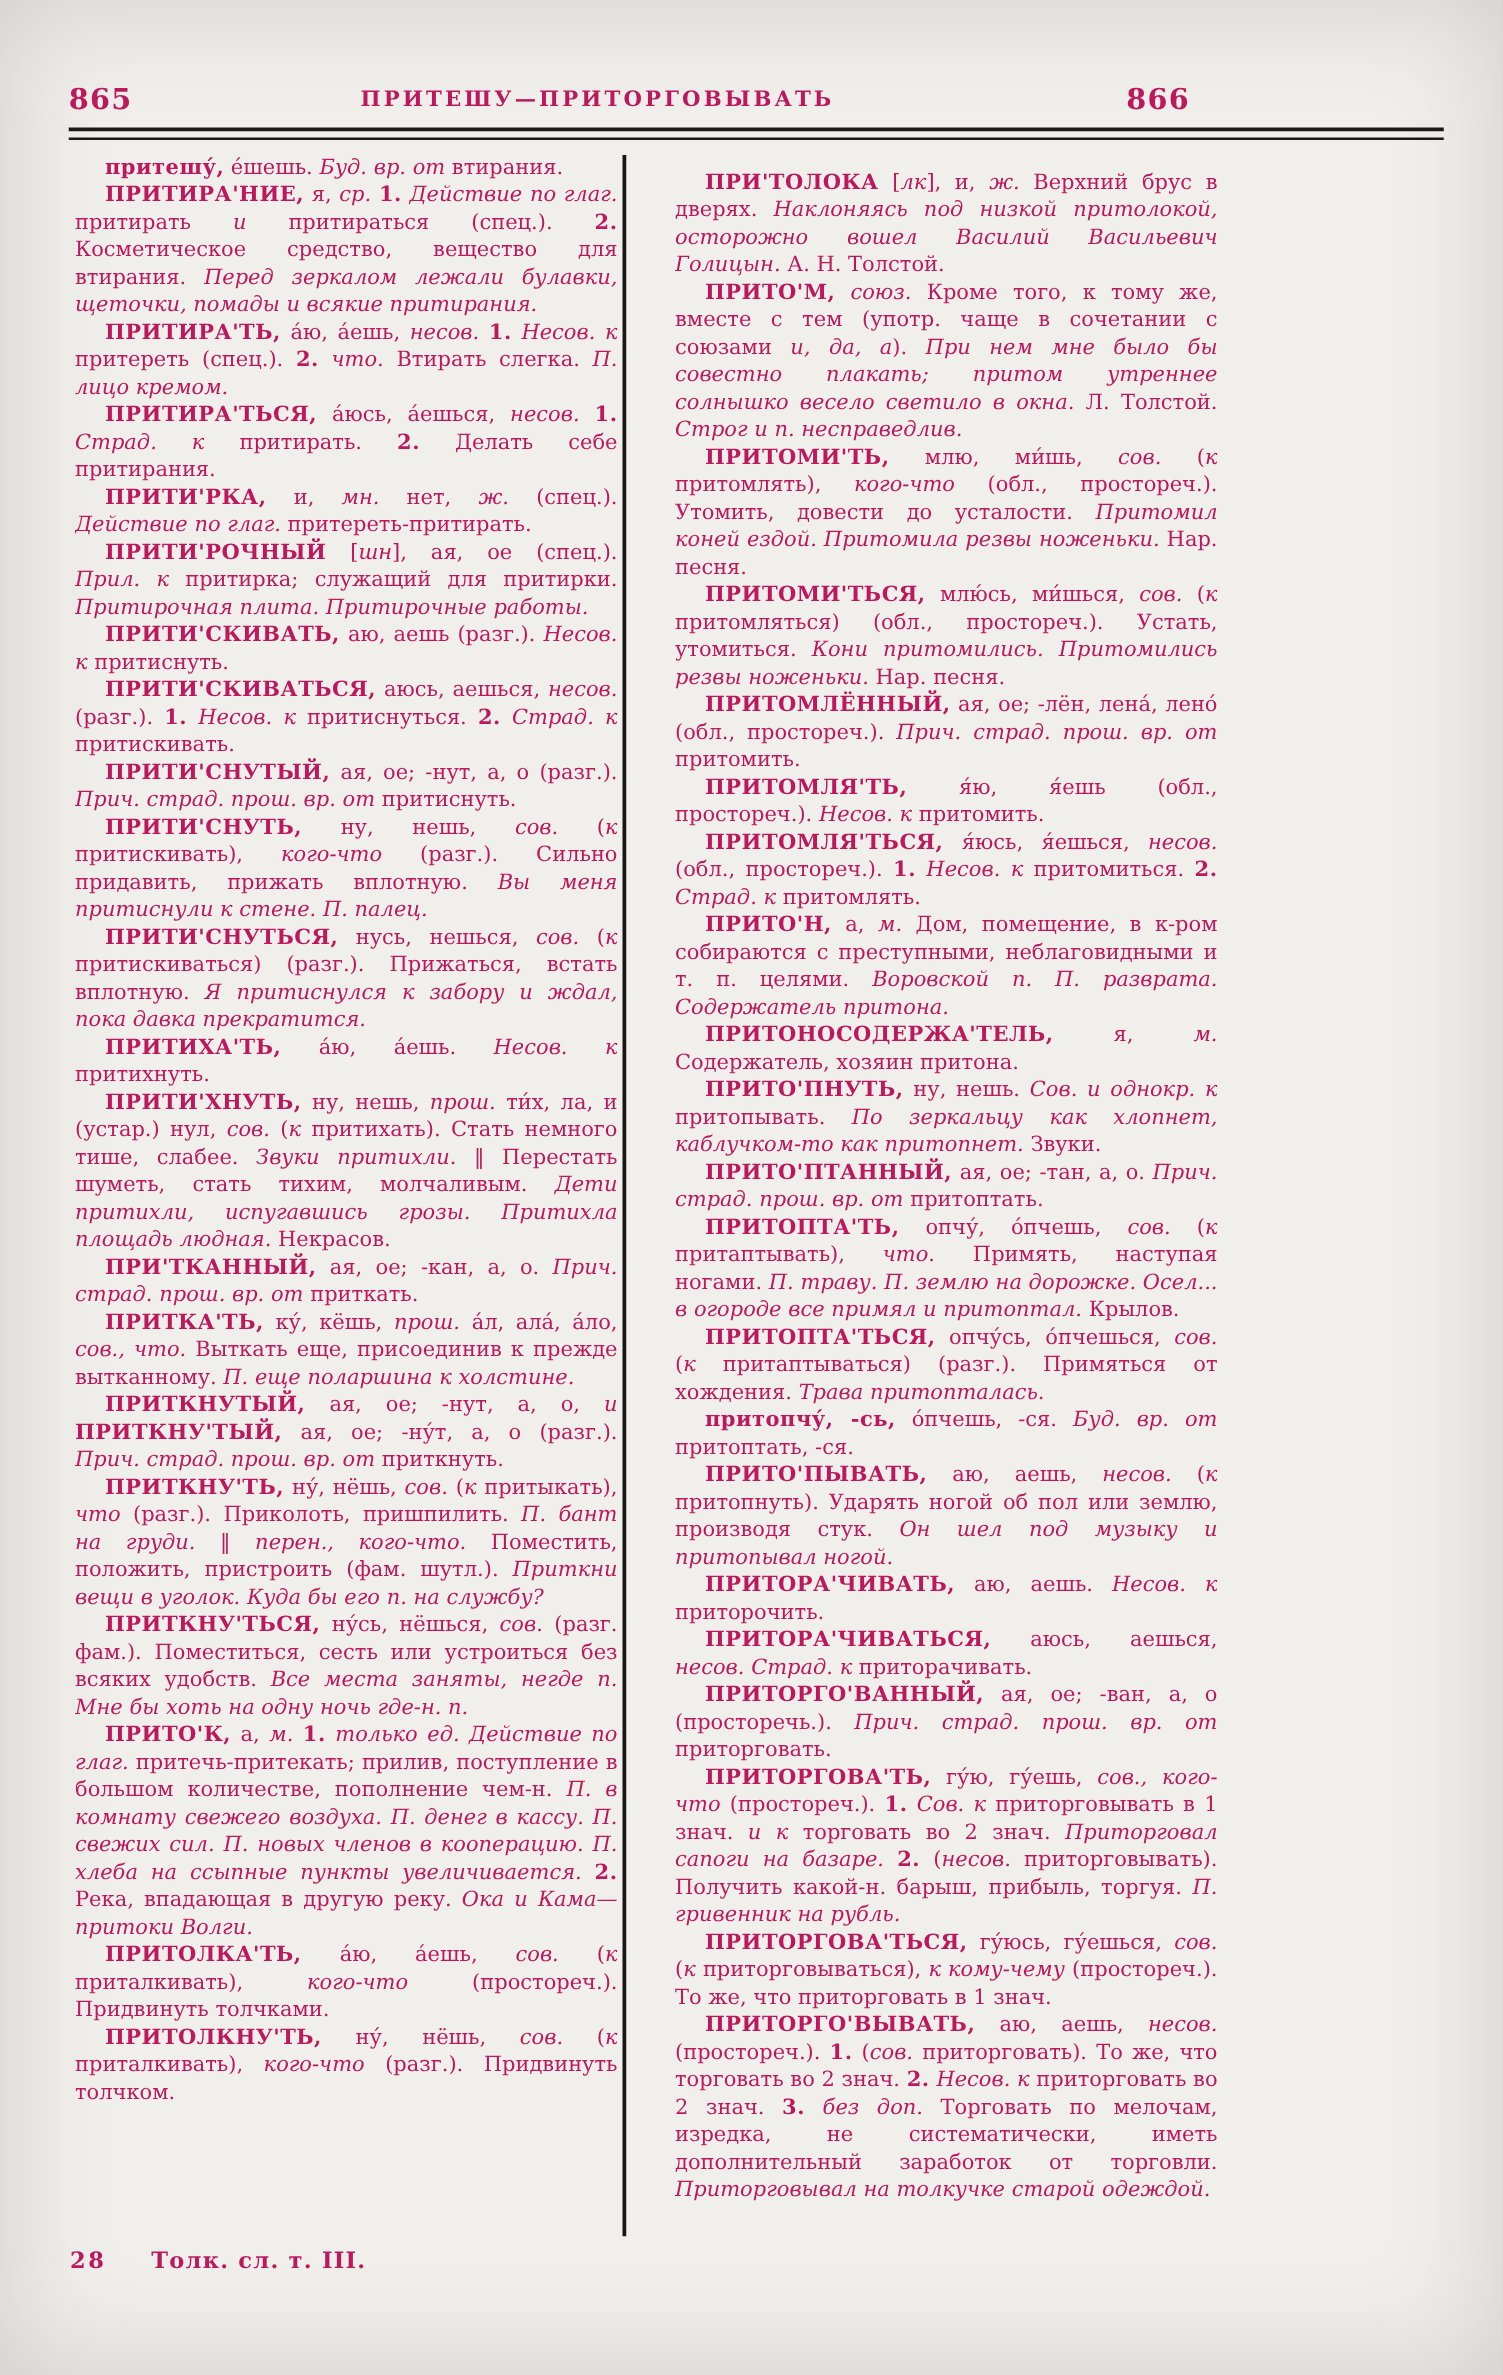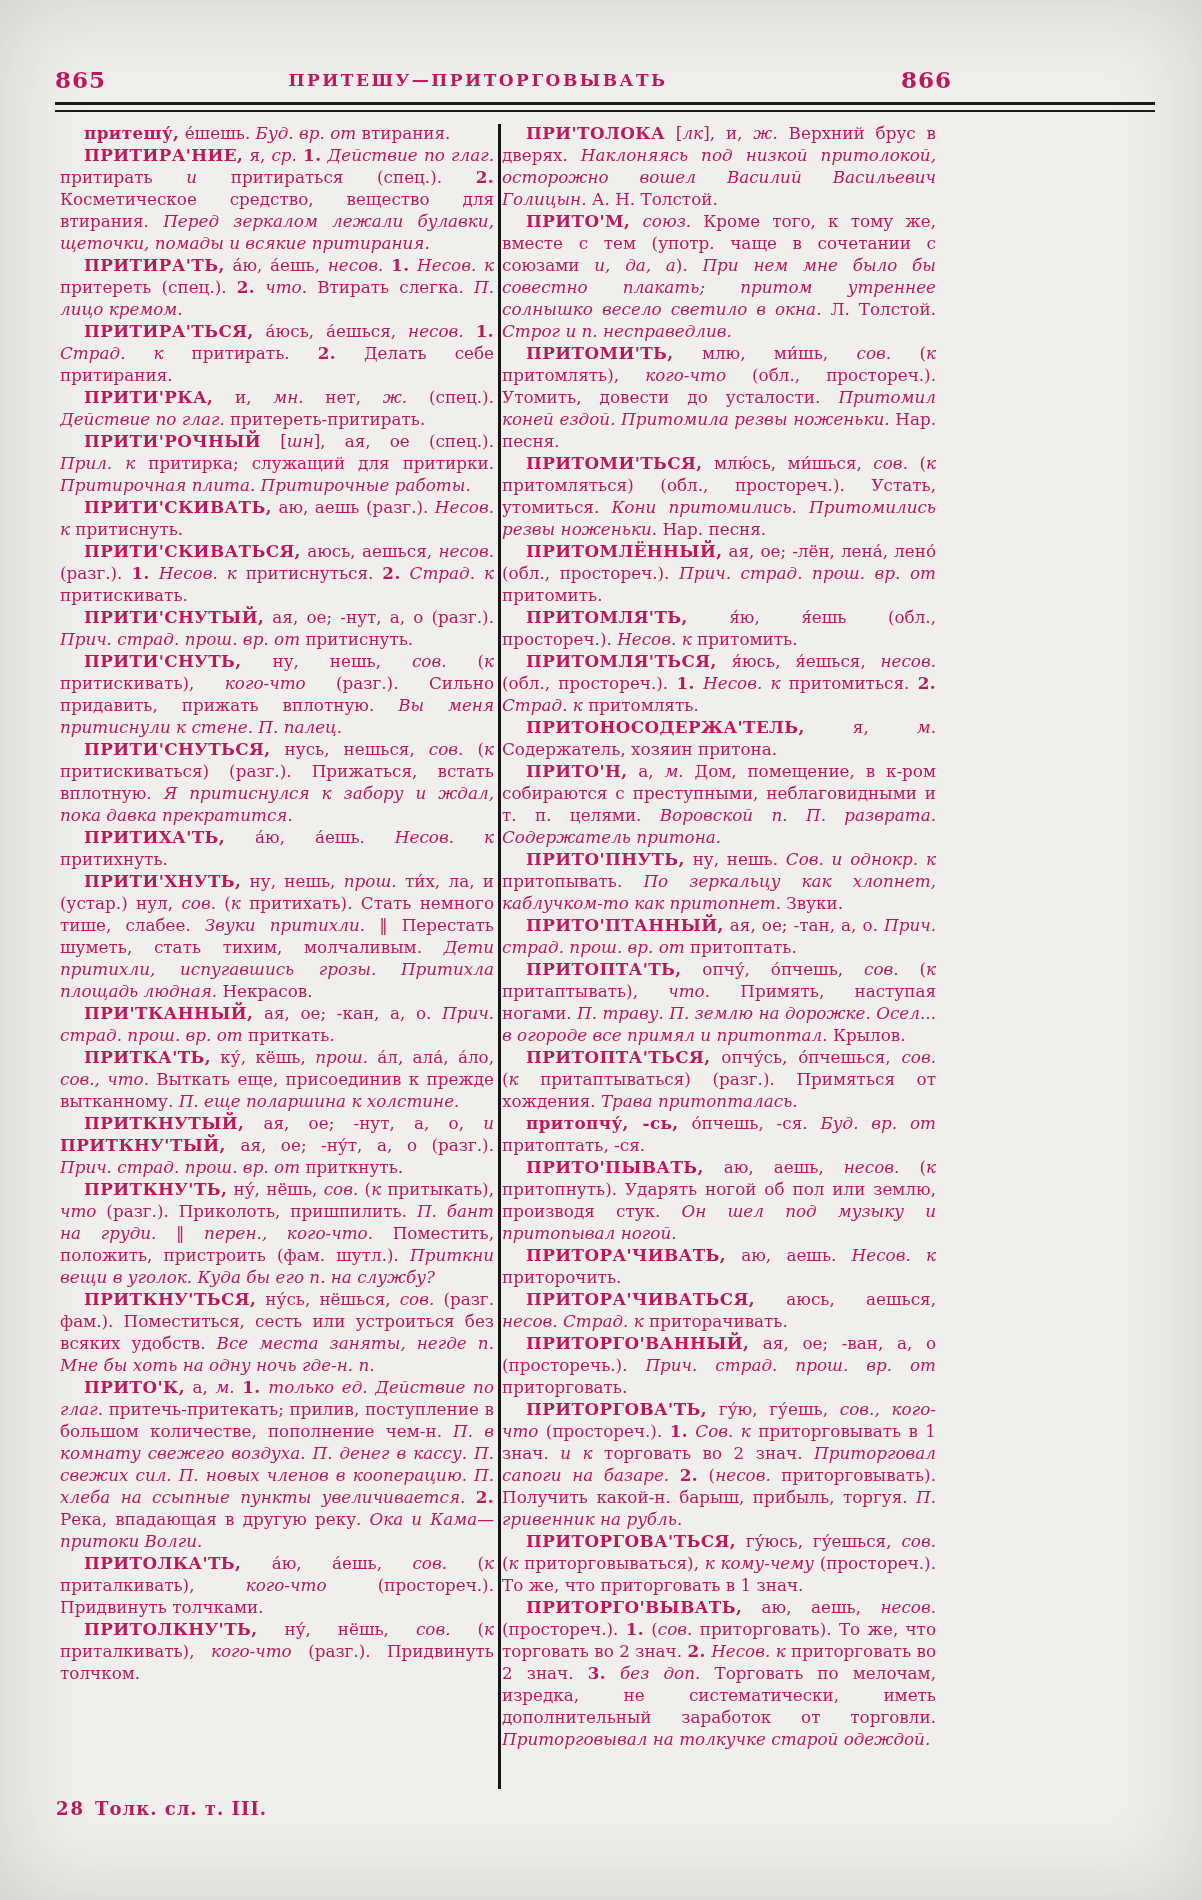--- a/index.html
+++ b/index.html
@@ -26,35 +26,35 @@
     border-top:3px solid #1b1a18; border-bottom:2px solid #1b1a18;
   }
   
   .col {
     position:absolute; top:122px; width:434px; height:1678px;
     overflow:hidden;
     font-size:16.8px; line-height:22px;
     text-align:justify;
   }
   .col.left  { left:60px; }
-  .col.right { left:502px; }
+  .col.right { left:540px;margin-top:12px; }
   .col-divider {
     position:absolute; left:498px; top:124px; width:3px; height:1665px;
     background:#171614;
   }
   p.entry { margin:0; padding:0; text-indent:24px; }
   .st-b { font-weight:bold; letter-spacing:0.4px; }
   .st-i { font-style:italic; }
   .st-t { }
   
   .footer {
     position:absolute; left:56px; top:1798px;
     font-weight:bold; font-size:18px; letter-spacing:1px;
   }
-  .footer .num { margin-right:10px; letter-spacing:2px; }
+  .footer .num { margin-right:36px; letter-spacing:2px; }
 </style>
 </head>
 <body>
 
 <div class="page">
 
   <div class="pagenum left">865</div>
   <div class="running-head">ПРИТЕШУ—ПРИТОРГОВЫВАТЬ</div>
   <div class="pagenum right">866</div>
   <div class="double-rule"></div>
@@ -84,22 +84,22 @@
     </div>
   <div class="col-divider"></div>
   <div class="col right">
       <p class="entry"><span class="st-b">ПРИ'ТОЛОКА</span><span class="st-t"> [</span><span class="st-i">лк</span><span class="st-t">], и, </span><span class="st-i">ж.</span><span class="st-t"> Верхний брус в дверях. </span><span class="st-i">Наклоняясь под низкой притолокой, осторожно вошел Василий Васильевич Голицын.</span><span class="st-t"> А. Н. Толстой.</span></p>
       <p class="entry"><span class="st-b">ПРИТО'М,</span><span class="st-t"> </span><span class="st-i">союз.</span><span class="st-t"> Кроме того, к тому же, вместе с тем (употр. чаще в сочетании с союзами </span><span class="st-i">и, да, а</span><span class="st-t">). </span><span class="st-i">При нем мне было бы совестно плакать; притом утреннее солнышко весело светило в окна.</span><span class="st-t"> Л. Толстой. </span><span class="st-i">Строг и п. несправедлив.</span></p>
       <p class="entry"><span class="st-b">ПРИТОМИ'ТЬ,</span><span class="st-t"> млю, ми́шь, </span><span class="st-i">сов.</span><span class="st-t"> (</span><span class="st-i">к</span><span class="st-t"> притомлять), </span><span class="st-i">кого-что</span><span class="st-t"> (обл., простореч.). Утомить, довести до усталости. </span><span class="st-i">Притомил коней ездой. Притомила резвы ноженьки.</span><span class="st-t"> Нар. песня.</span></p>
       <p class="entry"><span class="st-b">ПРИТОМИ'ТЬСЯ,</span><span class="st-t"> млю́сь, ми́шься, </span><span class="st-i">сов.</span><span class="st-t"> (</span><span class="st-i">к</span><span class="st-t"> притомляться) (обл., простореч.). Устать, утомиться. </span><span class="st-i">Кони притомились. Притомились резвы ноженьки.</span><span class="st-t"> Нар. песня.</span></p>
       <p class="entry"><span class="st-b">ПРИТОМЛЁННЫЙ,</span><span class="st-t"> ая, ое; -лён, лена́, лено́ (обл., простореч.). </span><span class="st-i">Прич. страд. прош. вр. от</span><span class="st-t"> притомить.</span></p>
       <p class="entry"><span class="st-b">ПРИТОМЛЯ'ТЬ,</span><span class="st-t"> я́ю, я́ешь (обл., простореч.). </span><span class="st-i">Несов. к</span><span class="st-t"> притомить.</span></p>
       <p class="entry"><span class="st-b">ПРИТОМЛЯ'ТЬСЯ,</span><span class="st-t"> я́юсь, я́ешься, </span><span class="st-i">несов.</span><span class="st-t"> (обл., простореч.). </span><span class="st-b">1.</span><span class="st-t"> </span><span class="st-i">Несов. к</span><span class="st-t"> притомиться. </span><span class="st-b">2.</span><span class="st-t"> </span><span class="st-i">Страд. к</span><span class="st-t"> притомлять.</span></p>
+      <p class="entry"><span class="st-b">ПРИТО'Н,</span><span class="st-t"> а, </span><span class="st-i">м.</span><span class="st-t"> Дом, помещение, в к-ром собираются с преступными, неблаговидными и т. п. целями. </span><span class="st-i">Воровской п. П. разврата. Содержатель притона.</span></p>
       <p class="entry"><span class="st-b">ПРИТОНОСОДЕРЖА'ТЕЛЬ,</span><span class="st-t"> я, </span><span class="st-i">м.</span><span class="st-t"> Содержатель, хозяин притона.</span></p>
-      <p class="entry"><span class="st-b">ПРИТО'Н,</span><span class="st-t"> а, </span><span class="st-i">м.</span><span class="st-t"> Дом, помещение, в к-ром собираются с преступными, неблаговидными и т. п. целями. </span><span class="st-i">Воровской п. П. разврата. Содержатель притона.</span></p>
       <p class="entry"><span class="st-b">ПРИТО'ПНУТЬ,</span><span class="st-t"> ну, нешь. </span><span class="st-i">Сов. и однокр. к</span><span class="st-t"> притопывать. </span><span class="st-i">По зеркальцу как хлопнет, каблучком-то как притопнет.</span><span class="st-t"> Звуки.</span></p>
       <p class="entry"><span class="st-b">ПРИТО'ПТАННЫЙ,</span><span class="st-t"> ая, ое; -тан, а, о. </span><span class="st-i">Прич. страд. прош. вр. от</span><span class="st-t"> притоптать.</span></p>
       <p class="entry"><span class="st-b">ПРИТОПТА'ТЬ,</span><span class="st-t"> опчу́, о́пчешь, </span><span class="st-i">сов.</span><span class="st-t"> (</span><span class="st-i">к</span><span class="st-t"> притаптывать), </span><span class="st-i">что.</span><span class="st-t"> Примять, наступая ногами. </span><span class="st-i">П. траву. П. землю на дорожке. Осел... в огороде все примял и притоптал.</span><span class="st-t"> Крылов.</span></p>
       <p class="entry"><span class="st-b">ПРИТОПТА'ТЬСЯ,</span><span class="st-t"> опчу́сь, о́пчешься, </span><span class="st-i">сов.</span><span class="st-t"> (</span><span class="st-i">к</span><span class="st-t"> притаптываться) (разг.). Примяться от хождения. </span><span class="st-i">Трава притопталась.</span></p>
       <p class="entry"><span class="st-b">притопчу́, -сь,</span><span class="st-t"> о́пчешь, -ся. </span><span class="st-i">Буд. вр. от</span><span class="st-t"> притоптать, -ся.</span></p>
       <p class="entry"><span class="st-b">ПРИТО'ПЫВАТЬ,</span><span class="st-t"> аю, аешь, </span><span class="st-i">несов.</span><span class="st-t"> (</span><span class="st-i">к</span><span class="st-t"> притопнуть). Ударять ногой об пол или землю, производя стук. </span><span class="st-i">Он шел под музыку и притопывал ногой.</span></p>
       <p class="entry"><span class="st-b">ПРИТОРА'ЧИВАТЬ,</span><span class="st-t"> аю, аешь. </span><span class="st-i">Несов. к</span><span class="st-t"> приторочить.</span></p>
       <p class="entry"><span class="st-b">ПРИТОРА'ЧИВАТЬСЯ,</span><span class="st-t"> аюсь, аешься, </span><span class="st-i">несов.</span><span class="st-t"> </span><span class="st-i">Страд. к</span><span class="st-t"> приторачивать.</span></p>
       <p class="entry"><span class="st-b">ПРИТОРГО'ВАННЫЙ,</span><span class="st-t"> ая, ое; -ван, а, о (просторечь.). </span><span class="st-i">Прич. страд. прош. вр. от</span><span class="st-t"> приторговать.</span></p>
       <p class="entry"><span class="st-b">ПРИТОРГОВА'ТЬ,</span><span class="st-t"> гу́ю, гу́ешь, </span><span class="st-i">сов., кого-что</span><span class="st-t"> (простореч.). </span><span class="st-b">1.</span><span class="st-t"> </span><span class="st-i">Сов. к</span><span class="st-t"> приторговывать в 1 знач. </span><span class="st-i">и к</span><span class="st-t"> торговать во 2 знач. </span><span class="st-i">Приторговал сапоги на базаре.</span><span class="st-t"> </span><span class="st-b">2.</span><span class="st-t"> (</span><span class="st-i">несов.</span><span class="st-t"> приторговывать). Получить какой-н. барыш, прибыль, торгуя. </span><span class="st-i">П. гривенник на рубль.</span></p>

